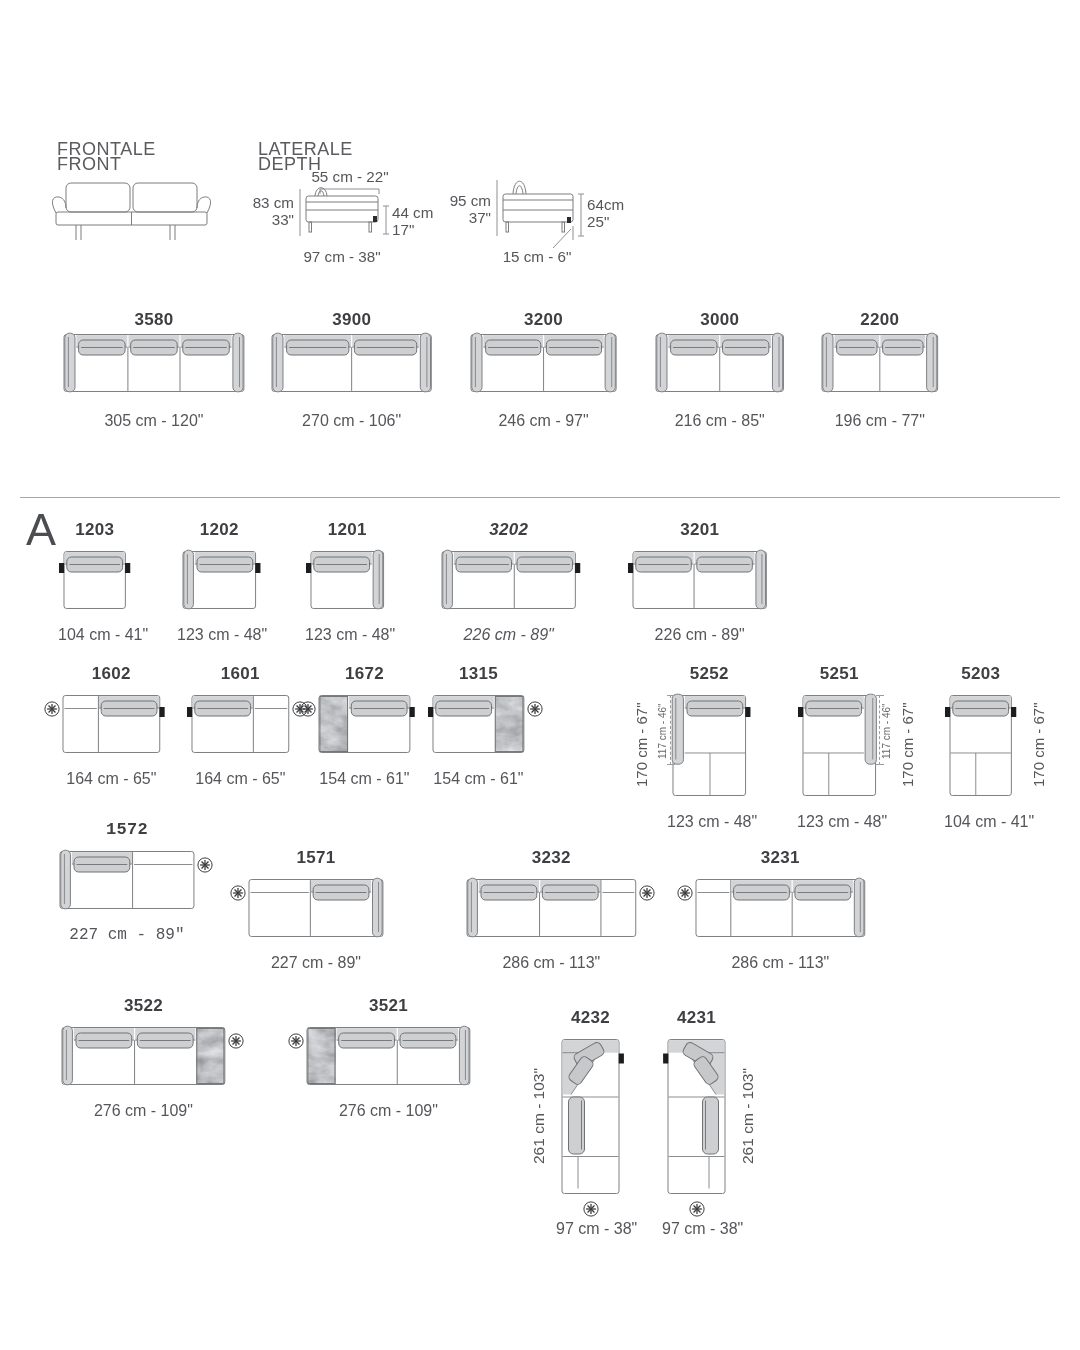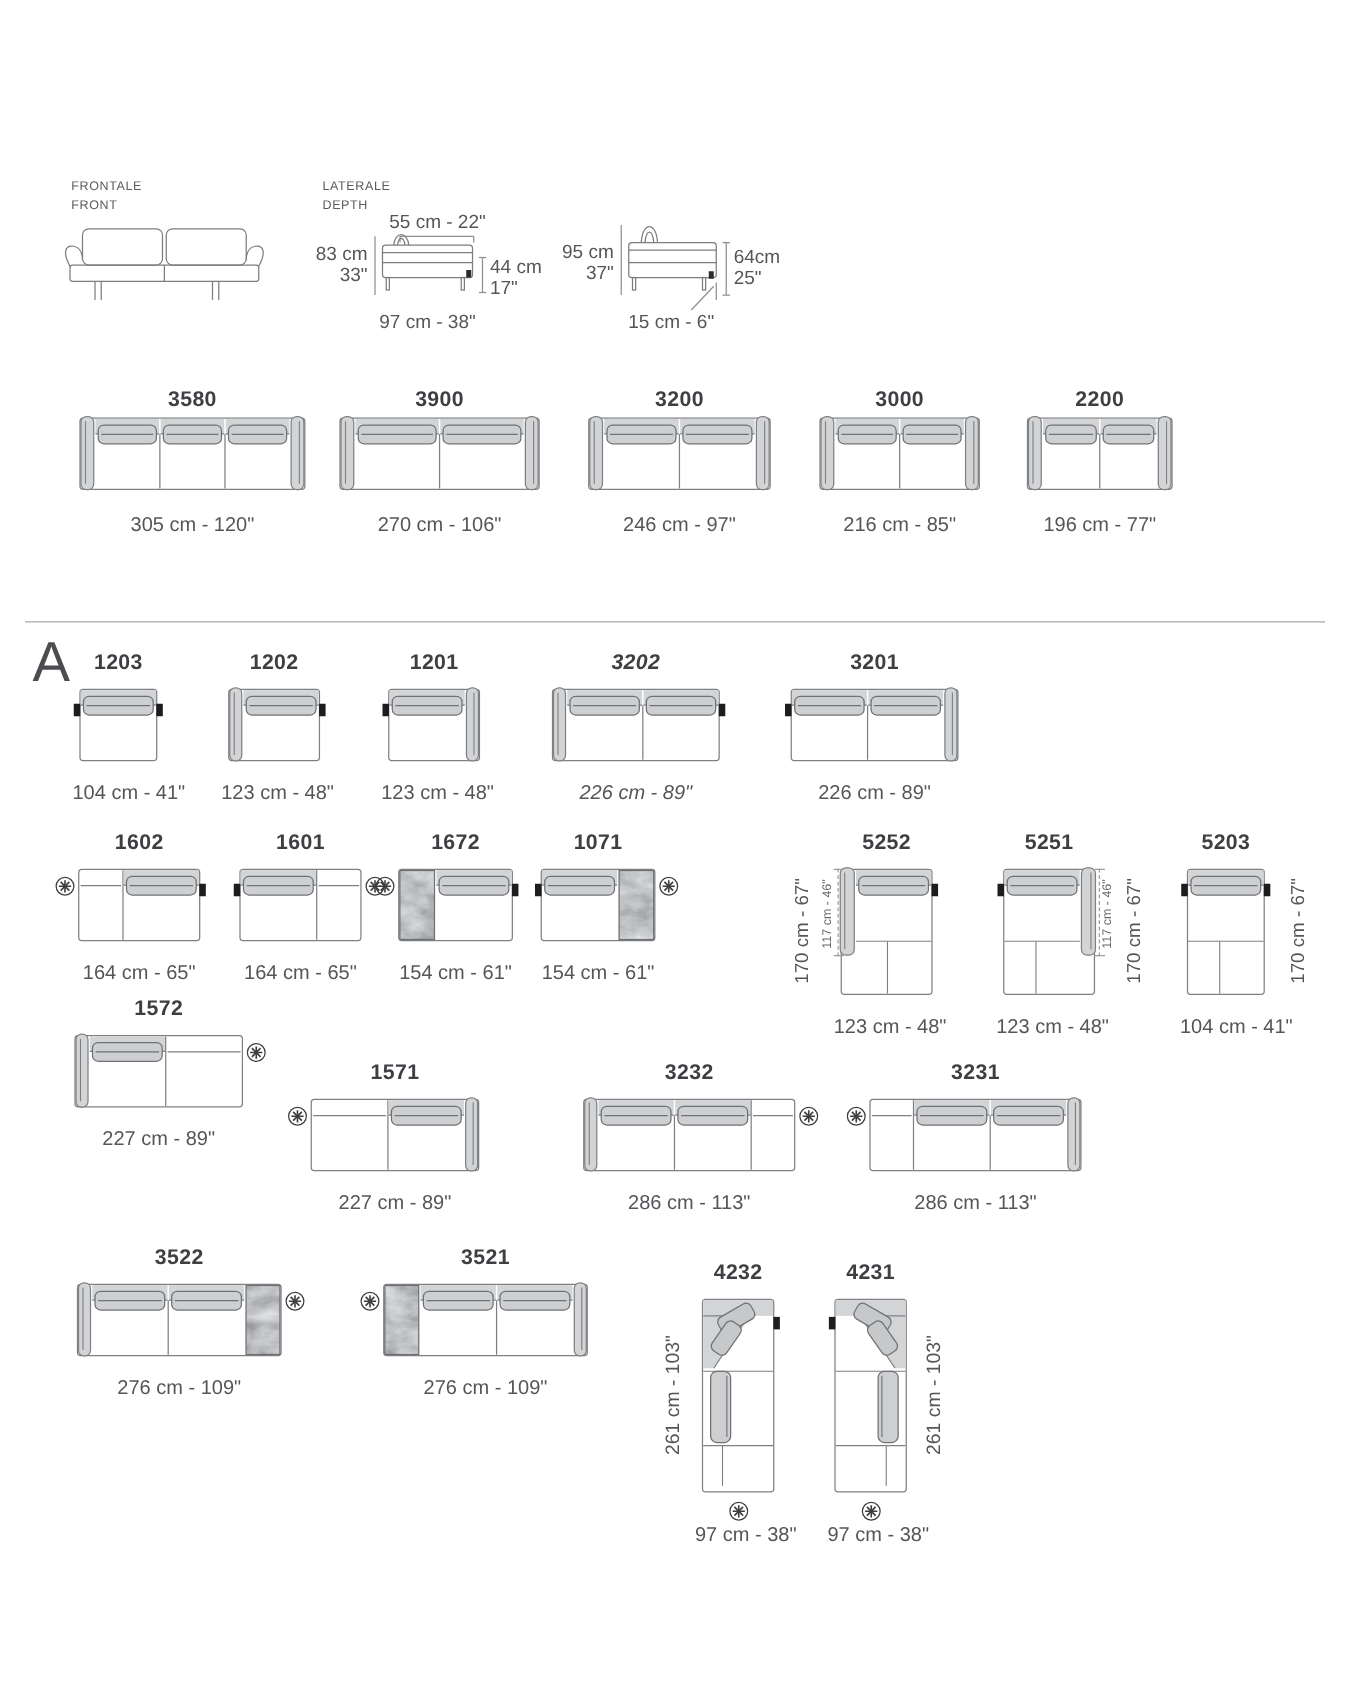--- a/index.html
+++ b/index.html
@@ -1,18 +1,18 @@
 <!DOCTYPE html>
 <html><head>
 <meta charset="utf-8">
 <style>
   html,body{margin:0;padding:0;background:#fff;}
   #canvas{position:relative;width:1080px;height:1350px;background:#ffffff;overflow:hidden;
           font-family:"Liberation Sans",sans-serif;color:#55565a;}
-  .view-label{position:absolute;font-size:10px;letter-spacing:.5px;color:#5a5b5e;line-height:15px;}
+  .view-label{position:absolute;font-size:18px;letter-spacing:.5px;color:#5a5b5e;line-height:15px;}
   .divider{position:absolute;left:20px;top:497px;width:1040px;height:0;border-top:1px solid #a5a7a9;}
   .sect-letter{position:absolute;left:26px;top:504px;font-size:45px;font-weight:400;color:#4c4d50;}
   .module{position:absolute;}
   .mcode{font-size:17px;font-weight:700;color:#3e3f42;text-align:center;white-space:nowrap;height:22px;letter-spacing:.3px;}
   .row-r0 .mcode{}
   .row-r1 .mcode,.row-r2 .mcode,.row-r3 .mcode,.row-r4 .mcode{margin-bottom:7px;}
   .mdiag{line-height:0;}
   .mcap{margin-top:13px;font-size:16px;color:#55565a;text-align:center;white-space:nowrap;}
   .row-r0 .mcap{margin-top:16px;}
   .t-corner .mcap{margin-top:3px;}
@@ -392,21 +392,21 @@
       <div class="mcap">154 cm - 61"</div>
       <div class="star" style="top: 37px; left: -13px;"><svg width="16" height="16" viewBox="0 0 16 16">
           <circle cx="8" cy="8" r="7.1" fill="none" stroke="#3c3d3f" stroke-width="1"></circle>
           <line x1="8" y1="3.1" x2="8" y2="12.9" stroke="#3c3d3f" stroke-width="1.3" transform="rotate(0 8 8)"></line>
           <line x1="8" y1="3.1" x2="8" y2="12.9" stroke="#3c3d3f" stroke-width="1.3" transform="rotate(45 8 8)"></line>
           <line x1="8" y1="3.1" x2="8" y2="12.9" stroke="#3c3d3f" stroke-width="1.3" transform="rotate(90 8 8)"></line>
           <line x1="8" y1="3.1" x2="8" y2="12.9" stroke="#3c3d3f" stroke-width="1.3" transform="rotate(135 8 8)"></line>
         </svg></div>
     </div>
     <div class="module row-r2 t-row" style="left: 427px; top: 664px; width: 102.86px;">
-      <div class="mcode">1071</div>
+      <div class="mcode">1315</div>
       <div class="mdiag"><svg width="102.86" height="64" viewBox="0 0 102.86 64">
           <g transform="translate(6,2.5)">
             <rect x="0" y="0" width="90.86" height="57" rx="2.5" fill="#fff" stroke="#7e8083" stroke-width="1"></rect>
             <rect x="0.6" y="0.6" width="60.16" height="12" fill="#d3d4d6"></rect>
             <line x1="0.6" y1="12.6" x2="60.76" y2="12.6" stroke="#7e8083" stroke-width="0.9"></line>
             <rect x="2.8" y="5.5" width="55.76" height="15" rx="4.5" fill="#cdcfd1" stroke="#6f7174" stroke-width="1"></rect>
             <line x1="5.3" y1="13" x2="56.059999999999995" y2="13" stroke="#6f7174" stroke-width="0.9"></line>
             <defs>
               <filter id="mb167162" x="0%" y="0%" width="100%" height="100%">
                 <feTurbulence type="fractalNoise" baseFrequency="0.055 0.1" numOctaves="4" seed="1671" result="t"></feTurbulence>
@@ -481,21 +481,21 @@
             <line x1="5.3" y1="13" x2="56.059999999999995" y2="13" stroke="#6f7174" stroke-width="0.9"></line>
             <line x1="0.5" y1="57.5" x2="60.86" y2="57.5" stroke="#7e8083" stroke-width="0.9"></line>
             <line x1="25.7712" y1="57.5" x2="25.7712" y2="99.4" stroke="#7e8083" stroke-width="0.9"></line>
             <rect x="-5" y="11.5" width="5.2" height="10" fill="#1d1d1f"></rect>
             <rect x="61.06" y="11.5" width="5.2" height="10" fill="#1d1d1f"></rect>
           </g>
         </svg></div>
       <div class="mcap">104 cm - 41"</div>
       <div class="vlabel" style="top: 29px; height: 104px; width: 17px; right: -30px;">170 cm - 67"</div>
     </div>
-    <div class="module row-r3 t-row" style="left: 54px; top: 797px; width: 145.93px;">
+    <div class="module row-r3 t-row" style="left: 54px; top: 820px; width: 145.93px; font-family: Liberation Mono, monospace;">
       <div class="mcode">1572</div>
       <div class="mdiag"><svg width="145.93" height="64" viewBox="0 0 145.93 64">
           <g transform="translate(6,2.5)">
             <rect x="0" y="0" width="133.93" height="57" rx="2.5" fill="#fff" stroke="#7e8083" stroke-width="1"></rect>
             <rect x="0.8" y="-1.3" width="9.61" height="58.6" rx="4.5" fill="#d3d4d6" stroke="#7e8083" stroke-width="1"></rect>
             <line x1="4.4" y1="2.5" x2="4.4" y2="52.6" stroke="#7e8083" stroke-width="0.9"></line>
             <rect x="11.809999999999999" y="0.6" width="60.16" height="12" fill="#d3d4d6"></rect>
             <line x1="11.809999999999999" y1="12.6" x2="71.97" y2="12.6" stroke="#7e8083" stroke-width="0.9"></line>
             <rect x="14.009999999999998" y="5.5" width="55.76" height="15" rx="4.5" fill="#cdcfd1" stroke="#6f7174" stroke-width="1"></rect>
             <line x1="16.509999999999998" y1="13" x2="67.27" y2="13" stroke="#6f7174" stroke-width="0.9"></line>

